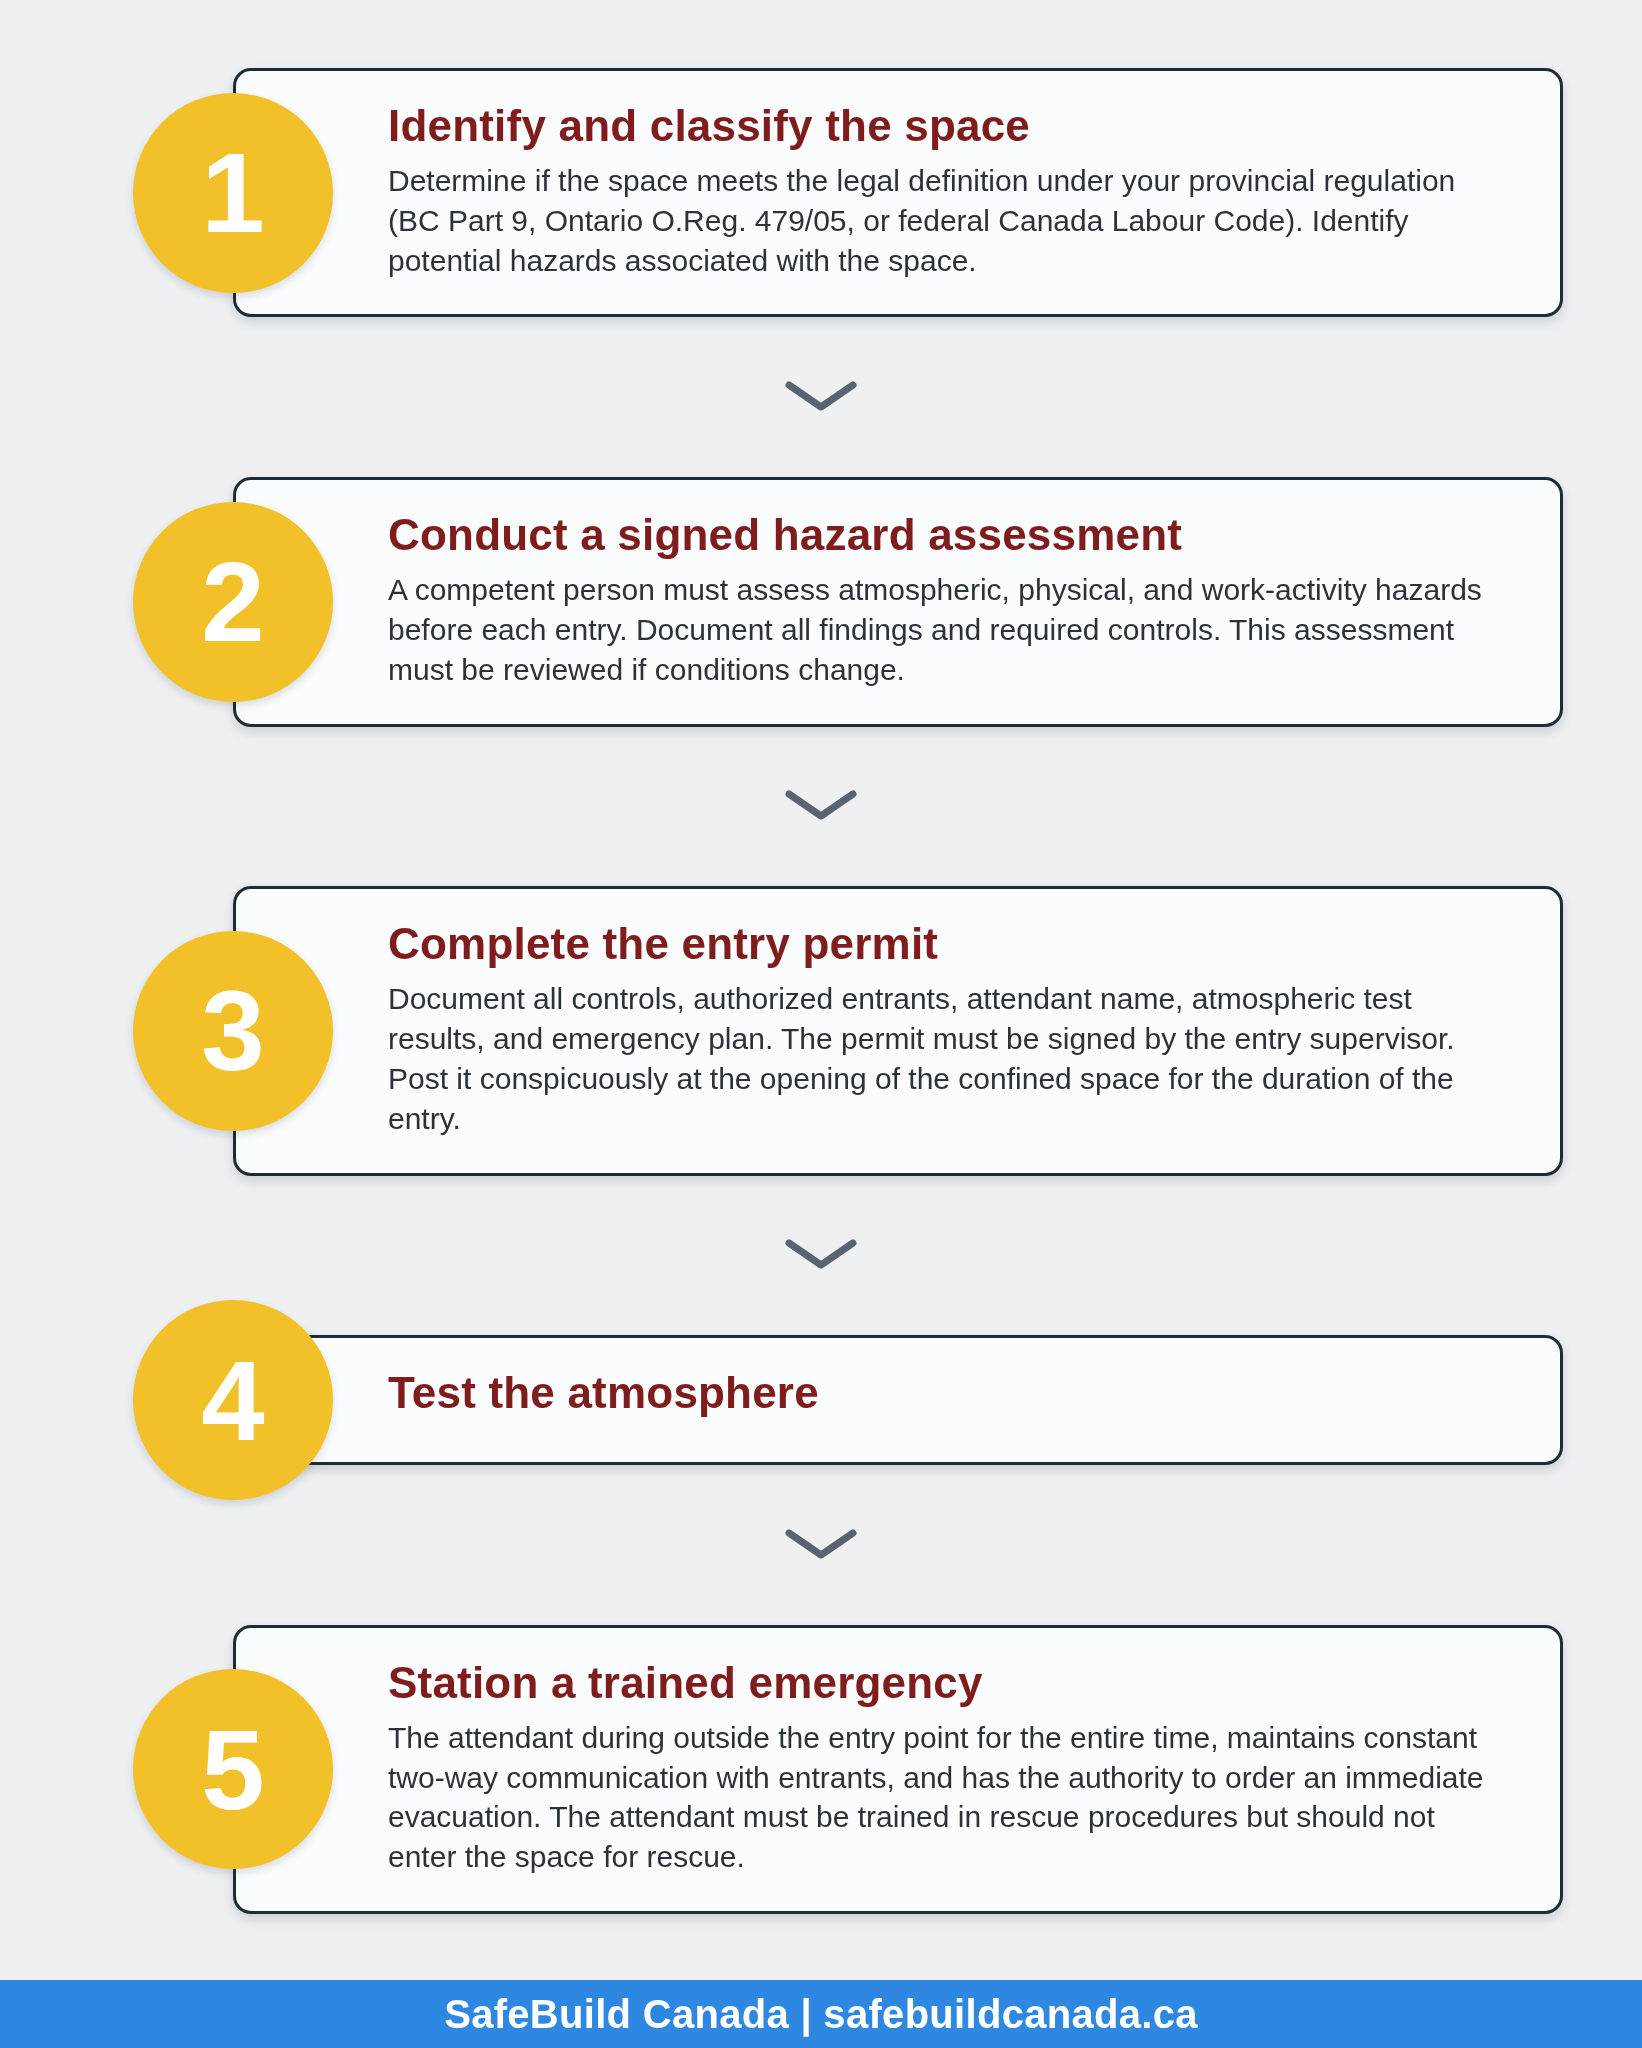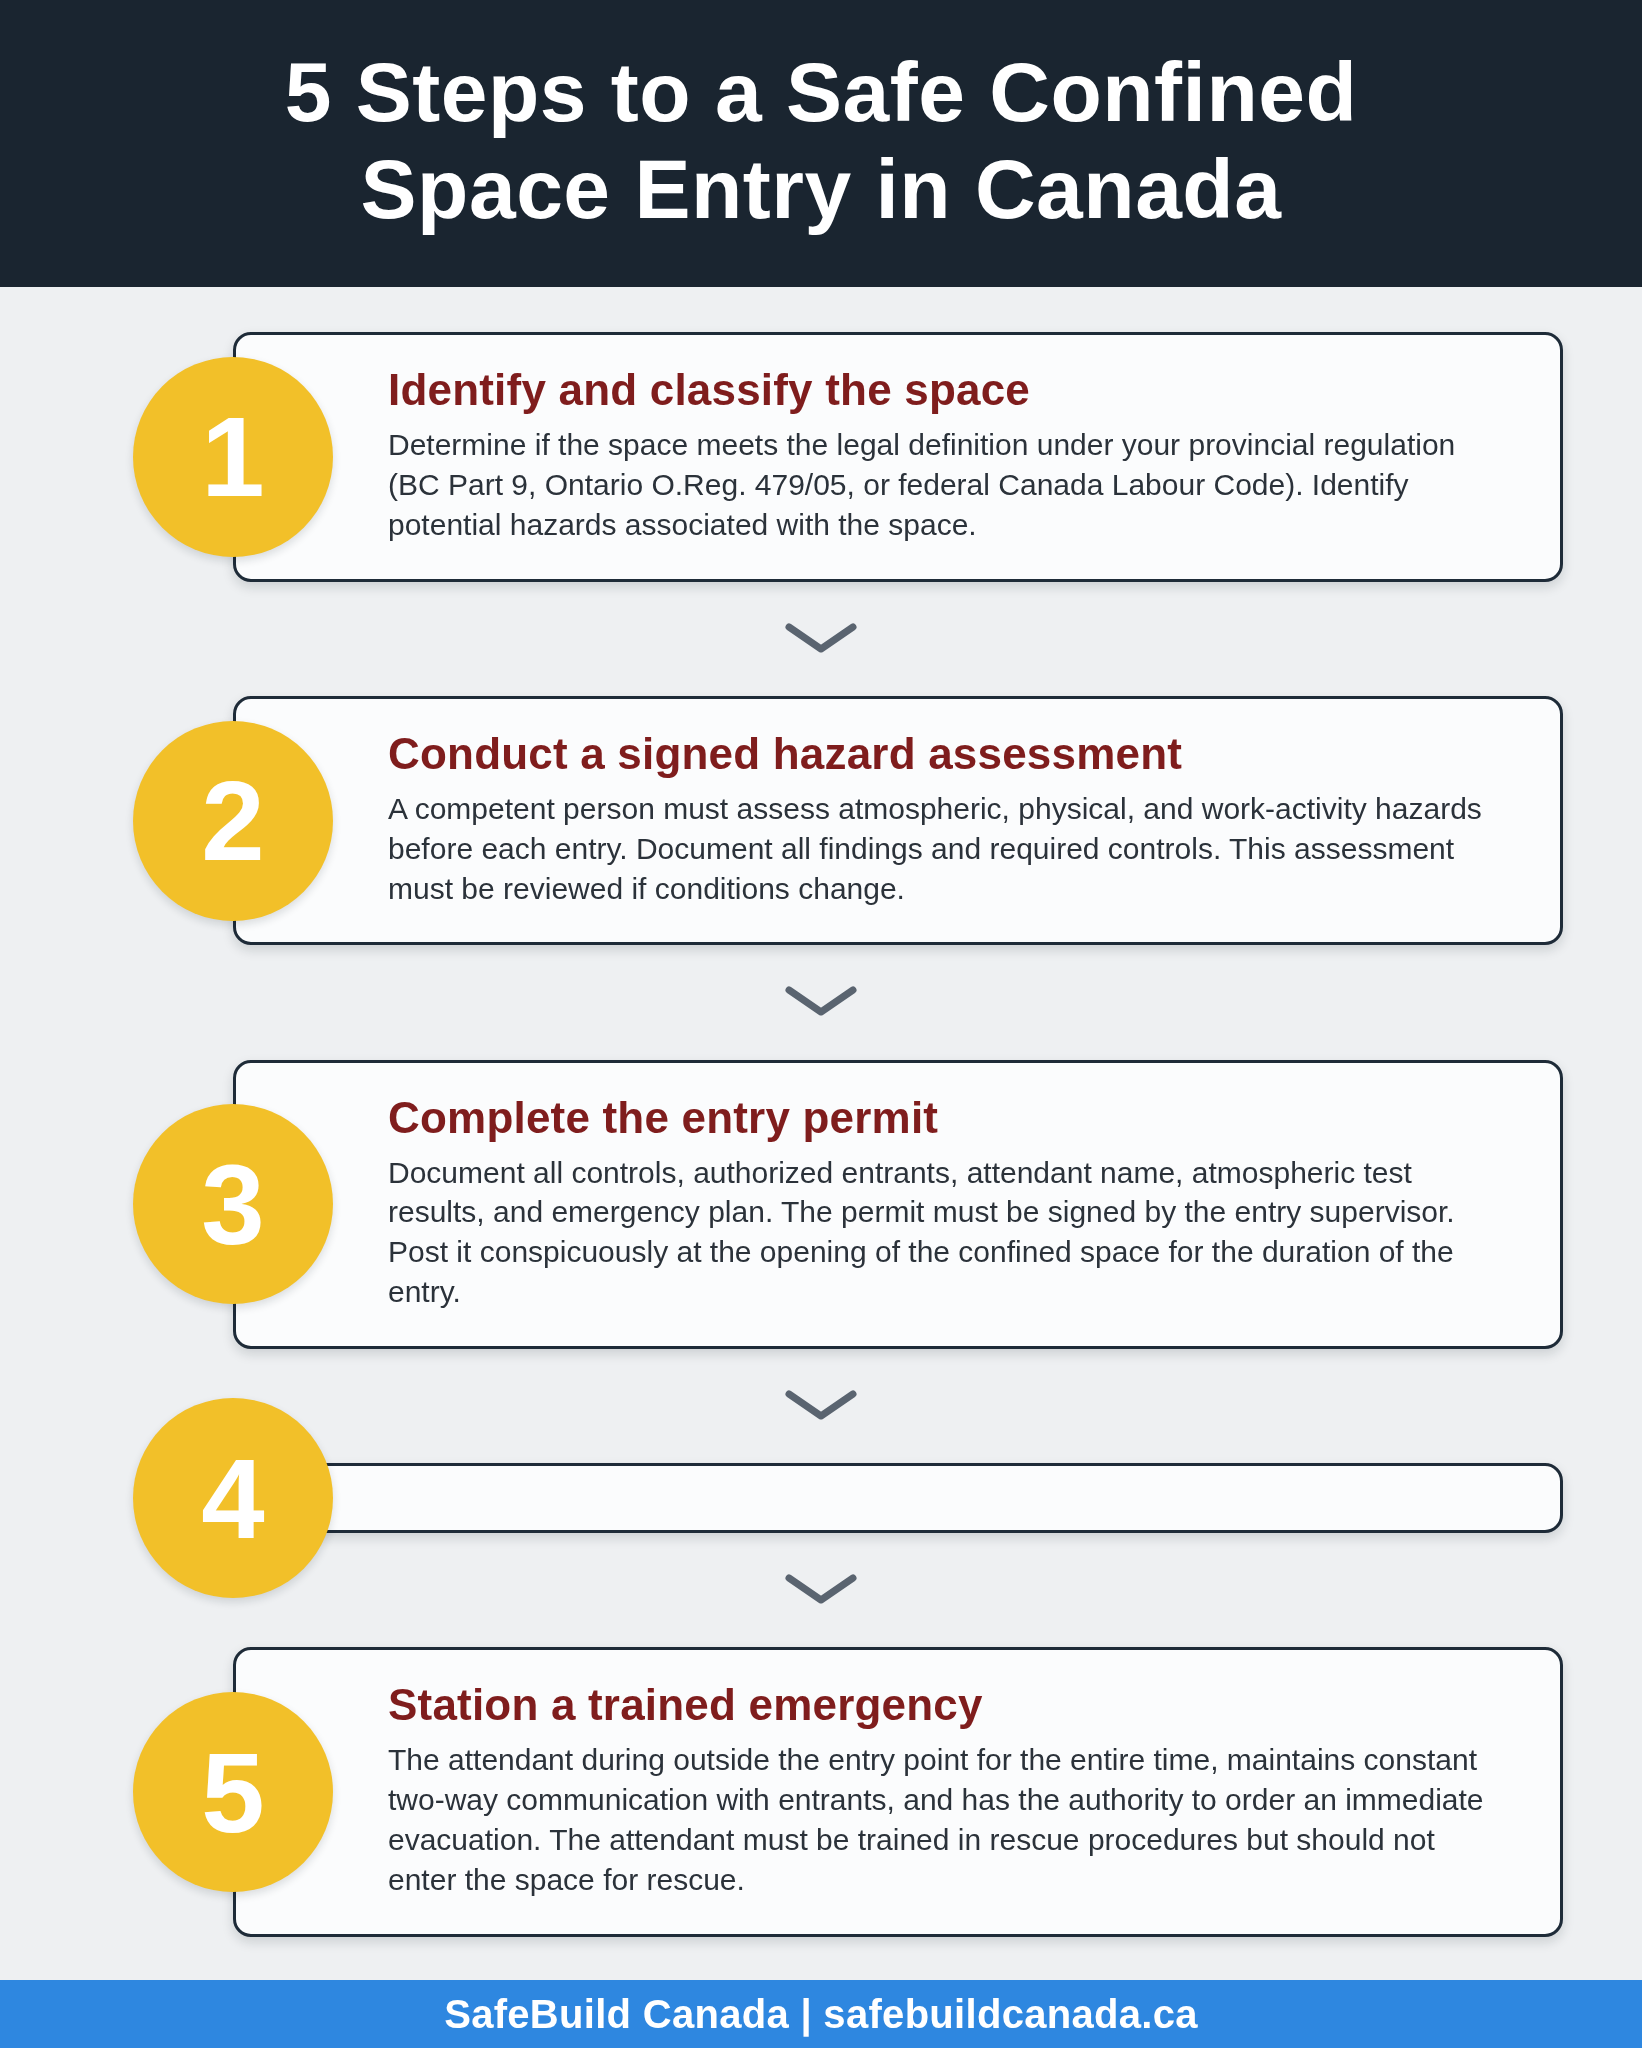--- a/index.html
+++ b/index.html
@@ -88,23 +88,20 @@
     font-size:40px;
     font-weight:700;
     letter-spacing:.3px;
   }
 </style>
 </head>
 <body>
 
 <div class="page">
 
-  <header class="header">
-    <h1>5 Steps to a Safe Confined Space Entry in Canada</h1>
-  </header>
 
   <main class="steps">
 
     <section class="step">
       <div class="badge">
         <span>1</span>
       </div>
       <div class="card">
         <h2>Identify and classify the space</h2>
         <p>Determine if the space meets the legal definition under your provincial regulation (BC Part 9, Ontario O.Reg. 479/05, or federal Canada Labour Code). Identify potential hazards associated with the space.</p>
@@ -147,20 +144,21 @@
       <svg width="76" height="36" viewBox="0 0 76 36" fill="none">
         <polyline points="6,6 38,28 70,6" stroke="#5a6470" stroke-width="7" stroke-linecap="round" stroke-linejoin="round"></polyline>
       </svg>
     </div>
 
     <section class="step">
       <div class="badge">
         <span>4</span>
       </div>
       <div class="card">
+        <h2>Test the atmosphere</h2>
       </div>
     </section>
 
     <div class="chevron-row">
       <svg width="76" height="36" viewBox="0 0 76 36" fill="none">
         <polyline points="6,6 38,28 70,6" stroke="#5a6470" stroke-width="7" stroke-linecap="round" stroke-linejoin="round"></polyline>
       </svg>
     </div>
 
     <section class="step">

